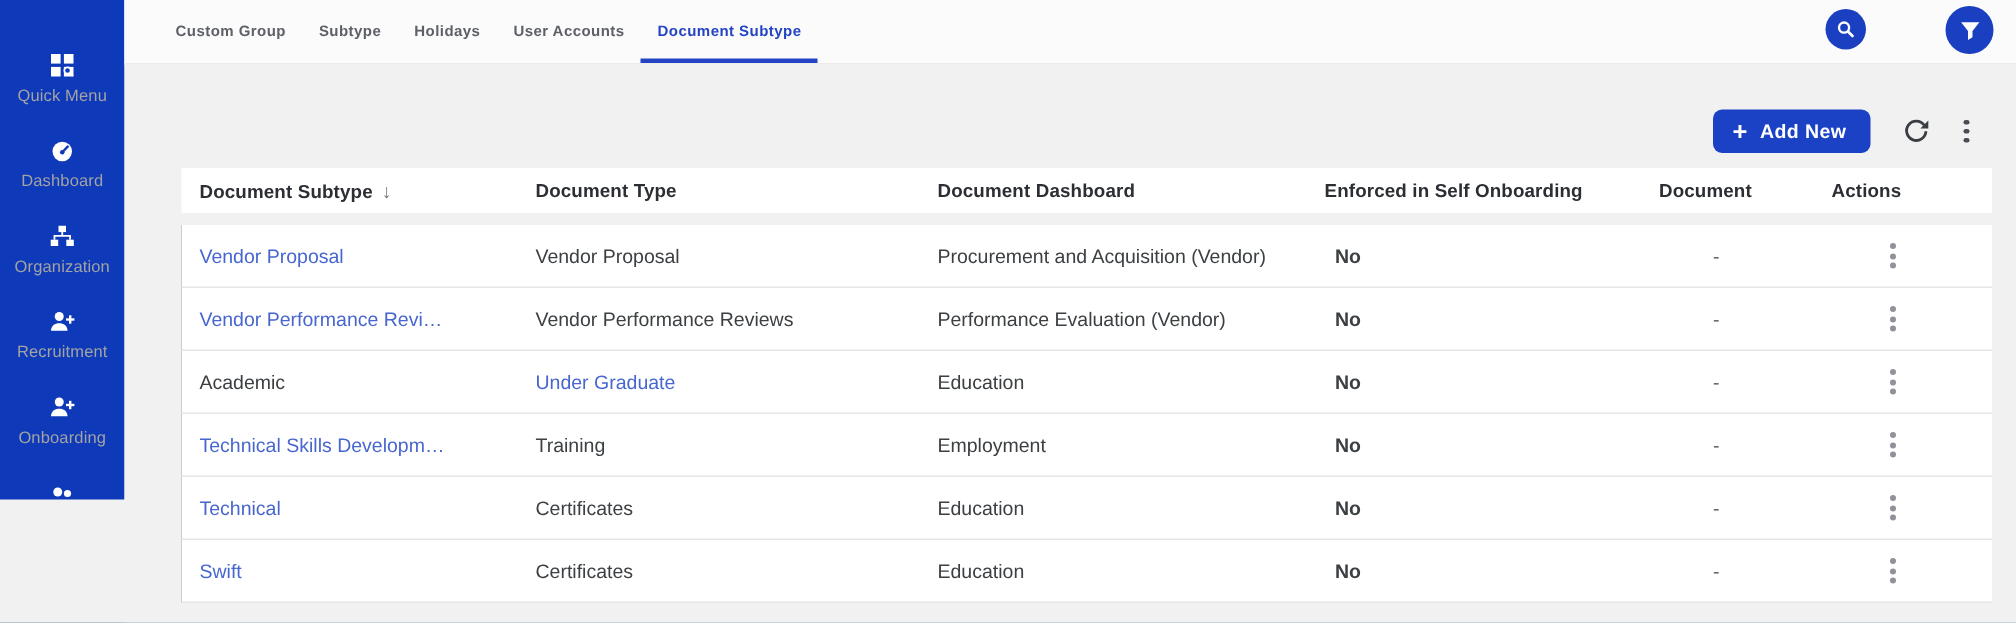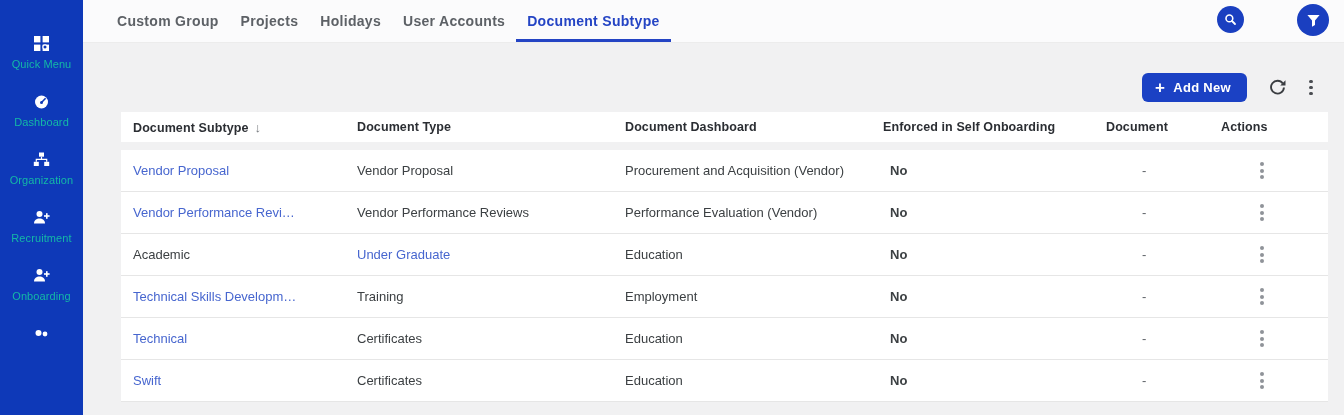--- a/index.html
+++ b/index.html
@@ -1,36 +1,36 @@
 <!DOCTYPE html>
 <html><head>
 <meta charset="utf-8">
 <style>
   * { margin:0; padding:0; box-sizing:border-box; }
   html,body { width:1344px; height:415px; overflow:hidden; background:#f1f1f2; }
   body { font-family:"Liberation Sans","DejaVu Sans",sans-serif; }
   .app { position:relative; width:1344px; height:415px; display:flex; }
 
   
-  .sidebar { width:83px; min-width:83px; height:415px; background:#0e39b8; color:#14b8a6;
+  .sidebar { width:83px; min-width:83px; height:333px; background:#0e39b8; color:#a3a3a3;
              display:flex; flex-direction:column; align-items:center; padding-top:24px; overflow:hidden; }
   .side-item { width:100%; height:58px; display:flex; flex-direction:column; align-items:center;
                justify-content:center; text-align:center; cursor:pointer; }
   .side-item.tall { height:76px; }
   .side-item .icn { width:17px; height:17px; margin-bottom:6px; }
   .side-item .lbl { font-size:11px; font-weight:500; line-height:13px; letter-spacing:.1px; }
   .side-partial { margin-top:10px; width:17px; height:14px; }
 
   
   .content { position:relative; flex:1; height:415px; background:#f1f1f2; }
 
   
   .tabbar { position:relative; height:43px; background:#fbfbfc; border-bottom:1px solid #ececec;
             display:flex; align-items:stretch; padding-left:23px; }
-  .tab { position:relative; display:flex; align-items:center; padding:0 11px; font-size:14px;
+  .tab { position:relative; display:flex; align-items:center; padding:0 11px; font-size:10px;
          font-weight:700; letter-spacing:.3px; color:#5d6166; cursor:pointer; white-space:nowrap; }
   .tab.active { color:#2444c4; }
   .tab.active::after { content:""; position:absolute; left:0; right:0; bottom:0; height:3px; background:#2444c4; }
 
   .circle-btn { position:absolute; border-radius:50%; background:#1a3fc0; display:flex;
                 align-items:center; justify-content:center; cursor:pointer; border:none; }
   .search-btn { width:27px; height:27px; top:6px; right:100px; }
   .filter-btn { width:32px; height:32px; top:4px; right:15px; }
 
   
@@ -130,21 +130,21 @@
         <circle cx="5.5" cy="9" r="3" fill="#fff"></circle>
         <circle cx="12" cy="10" r="2.4" fill="#fff"></circle>
       </svg>
     </span>
   </nav>
 
   <div class="content">
 
     <div class="tabbar">
       <div class="tab">Custom Group</div>
-      <div class="tab">Projects</div>
+      <div class="tab">Subtype</div>
       <div class="tab">Holidays</div>
       <div class="tab">User Accounts</div>
       <div class="tab active">Document Subtype</div>
 
       <button class="circle-btn search-btn">
         <span style="display:flex">
           <svg viewBox="0 0 16 16" width="15" height="15">
             <circle cx="6.8" cy="6.8" r="3.6" fill="none" stroke="#fff" stroke-width="1.7"></circle>
             <line x1="9.6" y1="9.6" x2="12.8" y2="12.8" stroke="#fff" stroke-width="1.9" stroke-linecap="round"></line>
           </svg>

